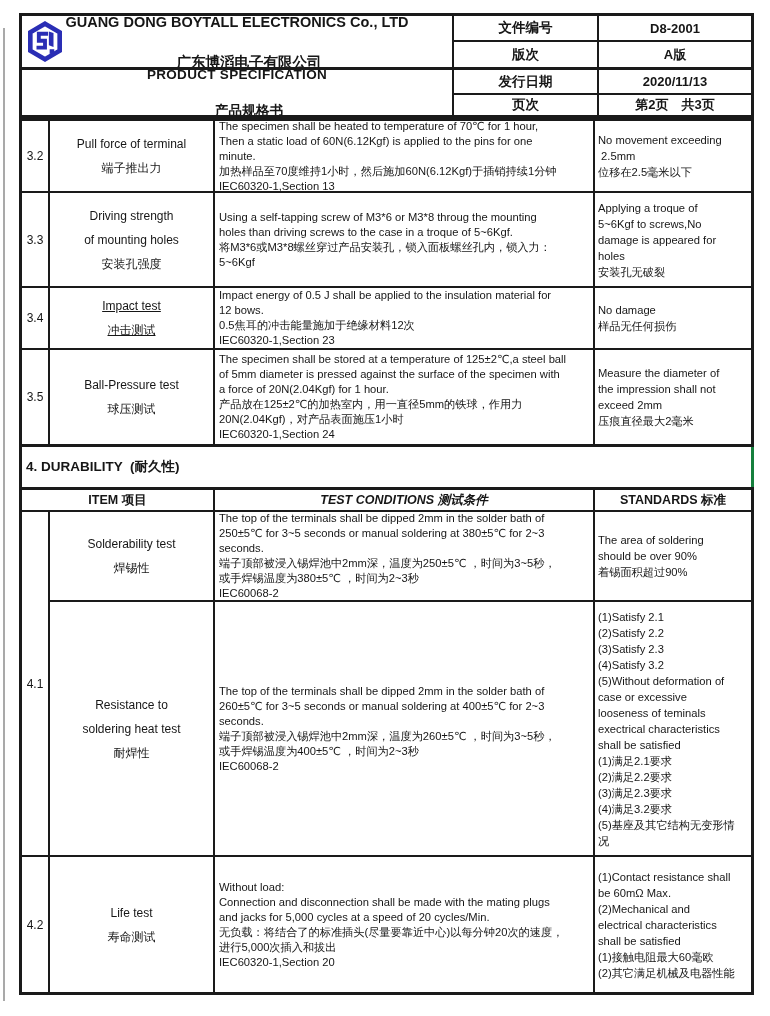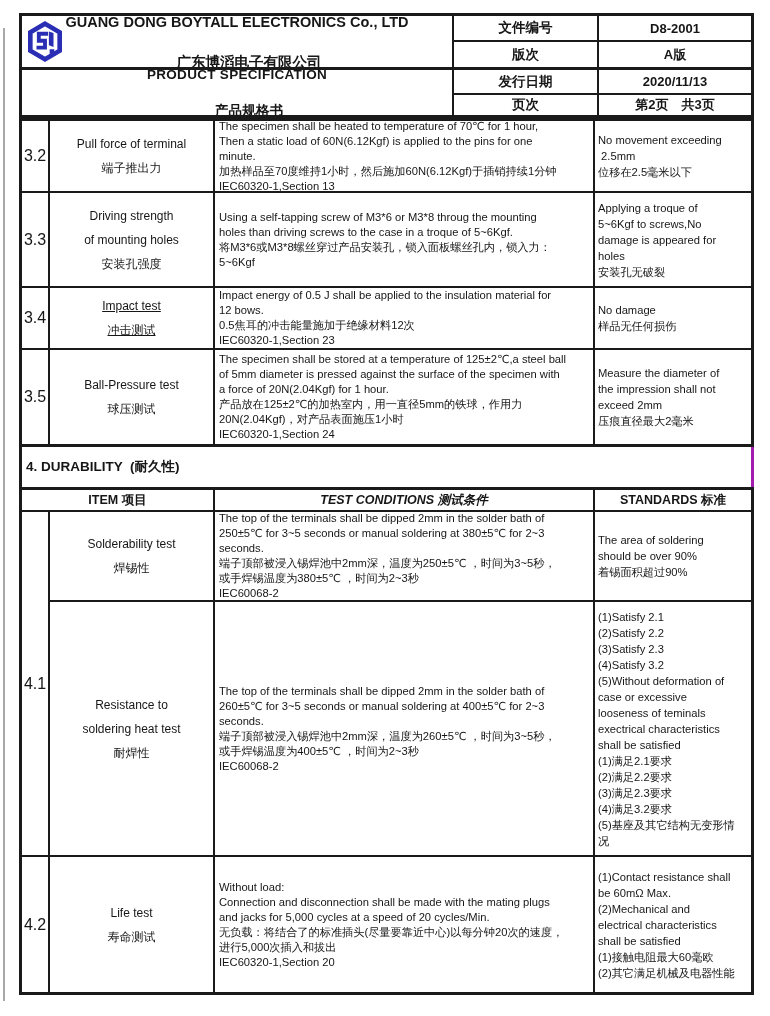--- a/index.html
+++ b/index.html
@@ -20,27 +20,27 @@
   .company{font-weight:bold;font-size:14.5px;line-height:20px;}
   .spec{font-weight:bold;font-size:13.5px;line-height:18px;letter-spacing:.3px;}
   .hlabel{font-weight:bold;font-size:13.5px;}
   .hvalue{font-weight:bold;font-size:13px;}
   #logo{position:absolute;left:6px;top:5px;}
   
   #s3{left:19px;top:118px;width:735px;height:329px;
       grid-template-columns:26px 165px 380px 1fr;
       grid-template-rows:70px 95px 62px 1fr;}
   #band{position:absolute;left:19px;top:447px;width:735px;height:40px;box-sizing:border-box;
-        border-left:3px solid #1a1a1a;border-right:3px solid #a21caf;background:#fff;
+        border-left:3px solid #1a1a1a;border-right:3px solid #15803d;background:#fff;
         display:flex;align-items:center;padding-left:4px;
         font-weight:bold;font-size:13.5px;}
   #s4{left:19px;top:487px;width:735px;height:508px;
       grid-template-columns:26px 165px 380px 1fr;
       grid-template-rows:20px 90px 255px 1fr;}
-  .num{font-size:16px;}
+  .num{font-size:12px;}
   .item{font-size:12px;line-height:24px;}
   .cond>span{font-size:11.2px;line-height:15px;padding-left:4px;display:block;}
   .std>span{font-size:11.2px;line-height:16px;padding-left:3px;display:block;}
   .thead{font-weight:bold;font-size:12.5px;}
   #edge{position:absolute;left:3px;top:28px;width:2px;height:973px;background:#a9a9a9;}
 </style>
 </head>
 <body>
 
 <div id="page">

